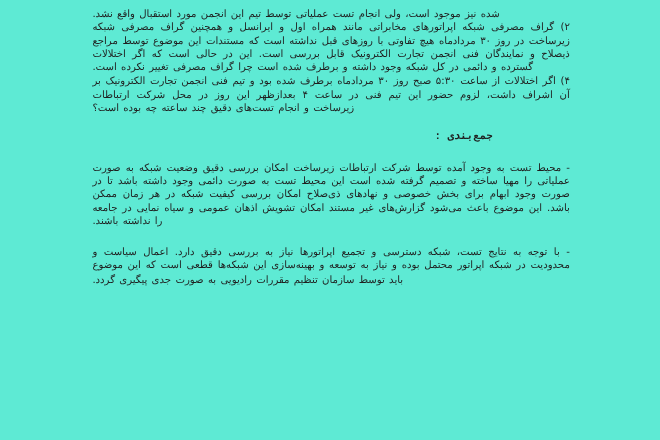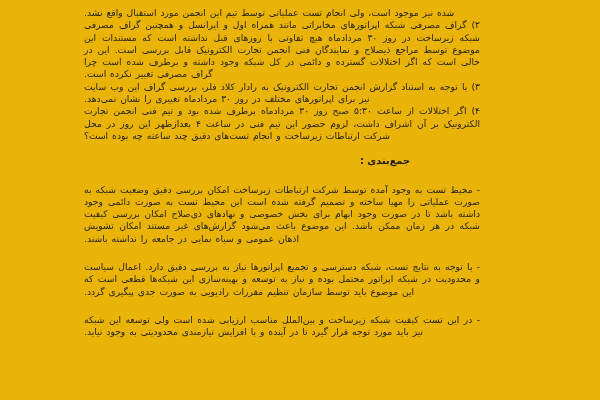--- a/index.html
+++ b/index.html
@@ -1,59 +1,58 @@
 <!DOCTYPE html>
 <html lang="fa" dir="rtl"><head>
 <meta charset="utf-8">
 <style>
   html,body{margin:0;padding:0;background:#e9e9e9;}
   .page{
     position:relative;
     width:600px;height:400px;
     margin:0;
-    background:#eab308;
+    background:#5eead4;
     color:#1f1f1f;
     font-family:"DejaVu Sans",sans-serif;
     font-size:9.2px;
     line-height:12.3px;
     direction:rtl;
     box-sizing:border-box;
-    padding:7px 120px 0 84px;
+    padding:7px 82px 0 84px;
     overflow:hidden;
   }
   .para{
     margin:0;
     text-align:justify;
     text-align-last:left;
     word-spacing:1px;
   }
   .marker{white-space:nowrap;}
   .heading{
     font-size:9.8px;
     font-weight:bold;
     text-align:right;
     text-align-last:right;
     margin:13px 70px 8px 0;
+    font-family:Liberation Mono, monospace;
   }
   .bullet{margin-top:16px;}
 </style>
 </head>
 <body>
 
 <div class="page">
 
   <p class="para">شده نیز موجود است، ولی انجام تست عملیاتی توسط تیم این انجمن مورد استقبال واقع نشد.</p>
 
   <p class="para"><span class="marker">۲)</span> <span>گراف مصرفی شبکه اپراتورهای مخابراتی مانند همراه اول و ایرانسل و همچنین گراف مصرفی شبکه زیرساخت در روز ۳۰ مردادماه هیچ تفاوتی با روزهای قبل نداشته است که مستندات این موضوع توسط مراجع ذیصلاح و نمایندگان فنی انجمن تجارت الکترونیک قابل بررسی است. این در حالی است که اگر اختلالات گسترده و دائمی در کل شبکه وجود داشته و برطرف شده است چرا گراف مصرفی تغییر نکرده است.</span></p>
 
-  <p class="para"><span class="marker">۳)</span> <span>با توجه به استناد گزارش انجمن تجارت الکترونیک به رادار کلاد فلر، بررسی گراف این وب سایت نیز برای اپراتورهای مختلف در روز ۳۰ مردادماه تغییری را نشان نمی‌دهد.</span></p>
 
   <p class="para"><span class="marker">۴)</span> <span>اگر اختلالات از ساعت ۵:۳۰ صبح روز ۳۰ مردادماه برطرف شده بود و تیم فنی انجمن تجارت الکترونیک بر آن اشراف داشت، لزوم حضور این تیم فنی در ساعت ۴ بعدازظهر این روز در محل شرکت ارتباطات زیرساخت و انجام تست‌های دقیق چند ساعته چه بوده است؟</span></p>
 
   <h3 class="heading">جمع‌بندی :</h3>
 
   <p class="para bullet"><span class="marker">-</span> <span>محیط تست به وجود آمده توسط شرکت ارتباطات زیرساخت امکان بررسی دقیق وضعیت شبکه به صورت عملیاتی را مهیا ساخته و تصمیم گرفته شده است این محیط تست به صورت دائمی وجود داشته باشد تا در صورت وجود ابهام برای بخش خصوصی و نهادهای ذی‌صلاح امکان بررسی کیفیت شبکه در هر زمان ممکن باشد. این موضوع باعث می‌شود گزارش‌های غیر مستند امکان تشویش اذهان عمومی و سیاه نمایی در جامعه را نداشته باشند.</span></p>
 
   <p class="para bullet"><span class="marker">-</span> <span>با توجه به نتایج تست، شبکه دسترسی و تجمیع اپراتورها نیاز به بررسی دقیق دارد. اعمال سیاست و محدودیت در شبکه اپراتور محتمل بوده و نیاز به توسعه و بهینه‌سازی این شبکه‌ها قطعی است که این موضوع باید توسط سازمان تنظیم مقررات رادیویی به صورت جدی پیگیری گردد.</span></p>
 
-  <p class="para bullet"><span class="marker">-</span> <span>در این تست کیفیت شبکه زیرساخت و بین‌الملل مناسب ارزیابی شده است ولی توسعه این شبکه نیز باید مورد توجه قرار گیرد تا در آینده و با افزایش نیازمندی محدودیتی به وجود نیاید.</span></p>
 
 </div>
 
 </body></html>

